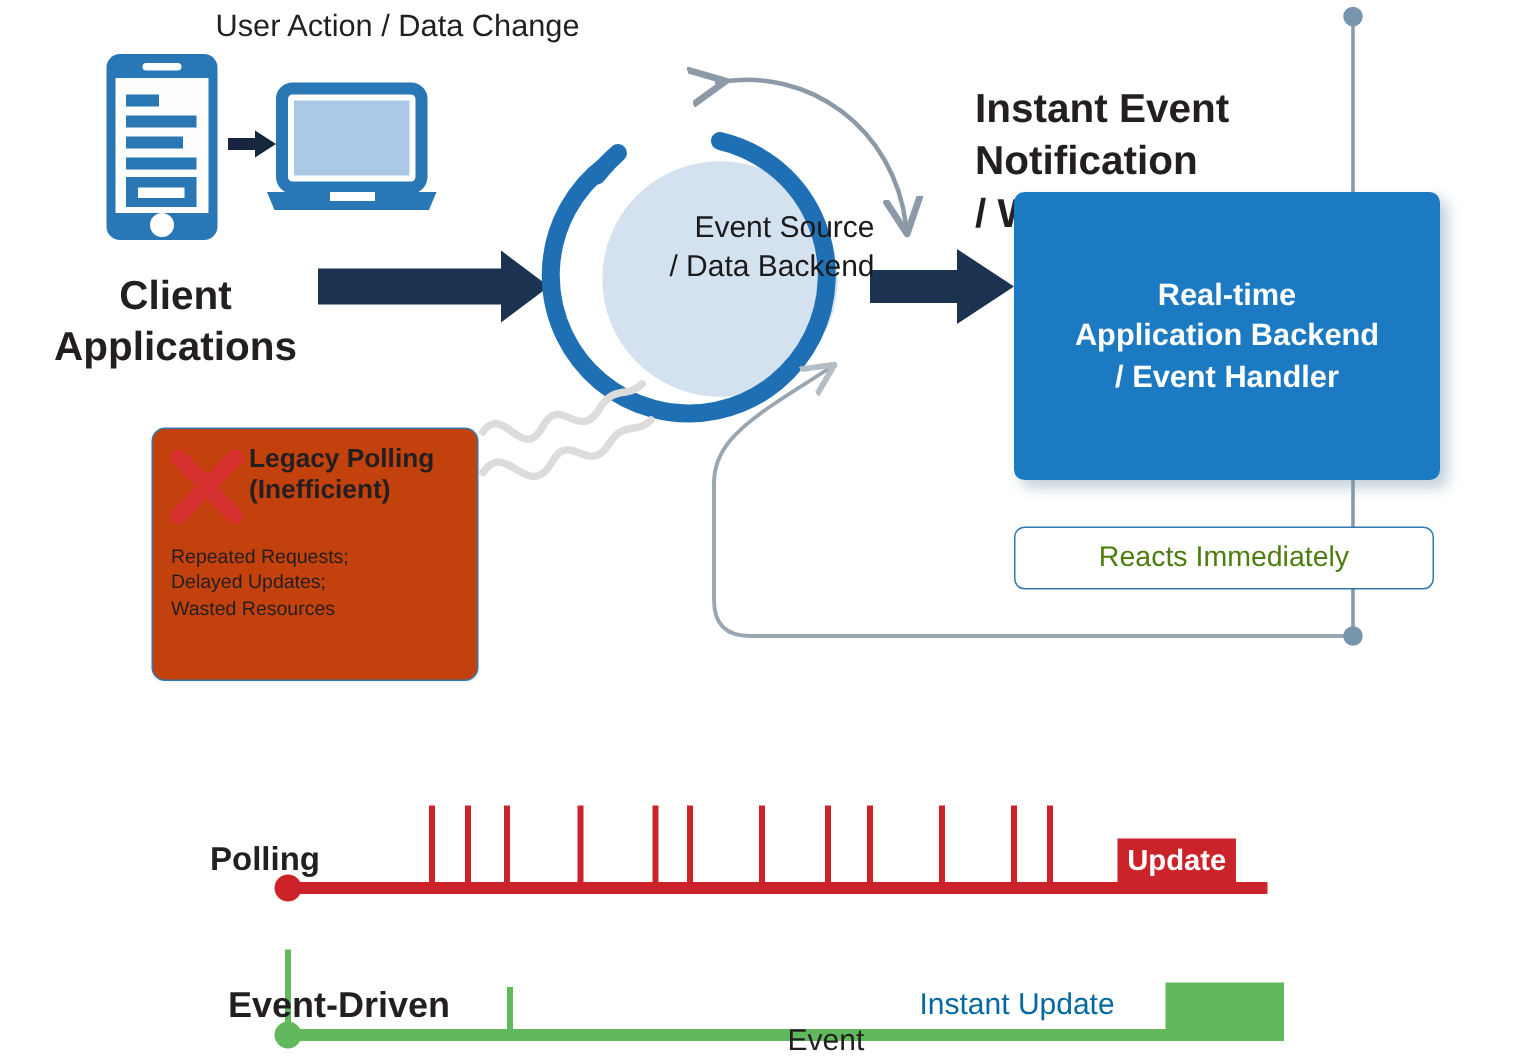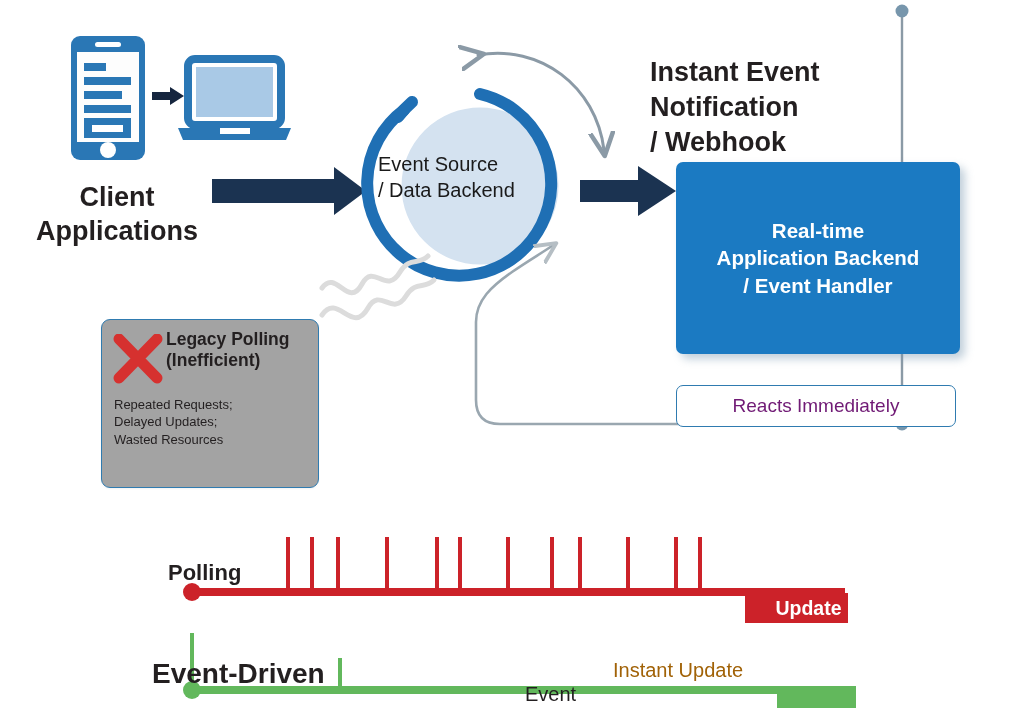--- a/index.html
+++ b/index.html
@@ -5,21 +5,21 @@
 <style>
   html,body{margin:0;padding:0;}
   body{
     width:1024px;height:708px;
     background:#ffffff;
     font-family:"Liberation Sans", sans-serif;
     overflow:hidden;
     position:relative;
   }
   #stage{position:absolute;left:0;top:0;width:1024px;height:708px;}
-  .abs{position:absolute;margin-top:34px;}
+  .abs{position:absolute;}
 
   
   #artwork{position:absolute;left:0;top:0;width:1024px;height:708px;}
 
   
   .lbl{
     position:absolute;
     color:#231f20;
     line-height:1.18;
     white-space:pre-line;
@@ -30,22 +30,22 @@
     font-size:20.5px;font-weight:400;text-align:center;
   }
 
   #client-apps-label{
     left:24px;top:181px;width:186px;
     font-size:27px;font-weight:700;text-align:center;
     line-height:1.25;
   }
 
   #circle-label{
-    left:378px;top:151px;width:205px;
-    font-size:20px;font-weight:400;text-align:left;
+    left:378px;top:139px;width:205px;
+    font-size:20px;font-weight:400;text-align:right;
     color:#1a1a1a;line-height:1.3;
   }
 
   #instant-event-label{
     left:650px;top:55px;width:320px;
     font-size:27px;font-weight:700;text-align:left;
     line-height:1.3;
   }
 
   
@@ -61,67 +61,67 @@
     text-align:center;line-height:1.32;white-space:pre-line;
   }
 
   
   #reacts-box{
     left:676px;top:351px;width:278px;height:40px;
     border:1.6px solid #2f7bb0;border-radius:7px;
     background:#ffffff;
     display:flex;align-items:center;justify-content:center;
   }
-  #reacts-box-text{font-size:19px;font-weight:400;color:#701a75;}
+  #reacts-box-text{font-size:19px;font-weight:400;color:#4d7c0f;}
 
   
   #polling-card{
     left:101px;top:285px;width:216px;height:167px;
     border:1.7px solid #2f7bb0;border-radius:9px;
-    background:#a3a3a3;
+    background:#c2410c;
     box-shadow:0 1px 2px rgba(0,0,0,0.05);
   }
   #polling-head{
     position:absolute;left:10px;top:8px;width:200px;height:58px;
   }
   #polling-x{position:absolute;left:0px;top:6px;width:52px;height:50px;}
   #polling-title{
     position:absolute;left:54px;top:1px;width:150px;
     font-size:17.5px;font-weight:700;color:#231f20;
     line-height:1.22;white-space:pre-line;
   }
   #polling-body{
     position:absolute;left:12px;top:76px;width:196px;
     font-size:13px;font-weight:400;color:#231f20;
     line-height:1.33;white-space:pre-line;
   }
 
   
   #polling-row-label{
     left:140px;top:560px;width:150px;
-    font-size:22px;font-weight:700;color:#231f20;margin-left:28px;
+    font-size:22px;font-weight:700;color:#231f20;
   }
   #event-row-label{
     left:152px;top:657px;width:240px;
-    font-size:28px;font-weight:700;color:#231f20;
+    font-size:24px;font-weight:700;color:#231f20;
   }
   #update-chip{
     left:745px;top:559px;width:79px;height:30px;
     background:#cc2229;
-    display:flex;align-items:center;justify-content:center;padding-left:24px;
+    display:flex;align-items:center;justify-content:center;
   }
   #update-chip-text{color:#ffffff;font-size:19.5px;font-weight:700;}
 
   #event-word{
     left:525px;top:659px;width:70px;
     font-size:20px;font-weight:400;color:#231f20;margin-top:24px;
   }
   #instant-update-word{
     left:613px;top:659px;width:165px;
-    font-size:20px;font-weight:400;color:#a16207;
+    font-size:20px;font-weight:400;color:#0369a1;
   }
   #green-chip{
     left:777px;top:655px;width:79px;height:36px;
     background:#62b85c;
   }
 </style>
 </head>
 <body>
 
 <div id="stage">
@@ -222,20 +222,21 @@
       <line x1="192" y1="633" x2="192" y2="688"></line>
       <line x1="340" y1="658" x2="340" y2="688"></line>
     </g>
 
     <g>
       <line x1="192" y1="690" x2="856" y2="690" stroke="#62b85c" stroke-width="8" stroke-linecap="butt"></line>
       <circle cx="192" cy="690" r="9" fill="#62b85c"></circle>
     </g>
   </svg>
 
+  <div class="lbl" id="user-action-label">User Action / Data Change</div>
 
   <div class="lbl" id="client-apps-label">Client
 Applications</div>
 
   <div class="lbl" id="circle-label">Event Source
 / Data Backend</div>
 
   <div class="lbl" id="instant-event-label">Instant Event Notification
 / Webhook</div>
 

